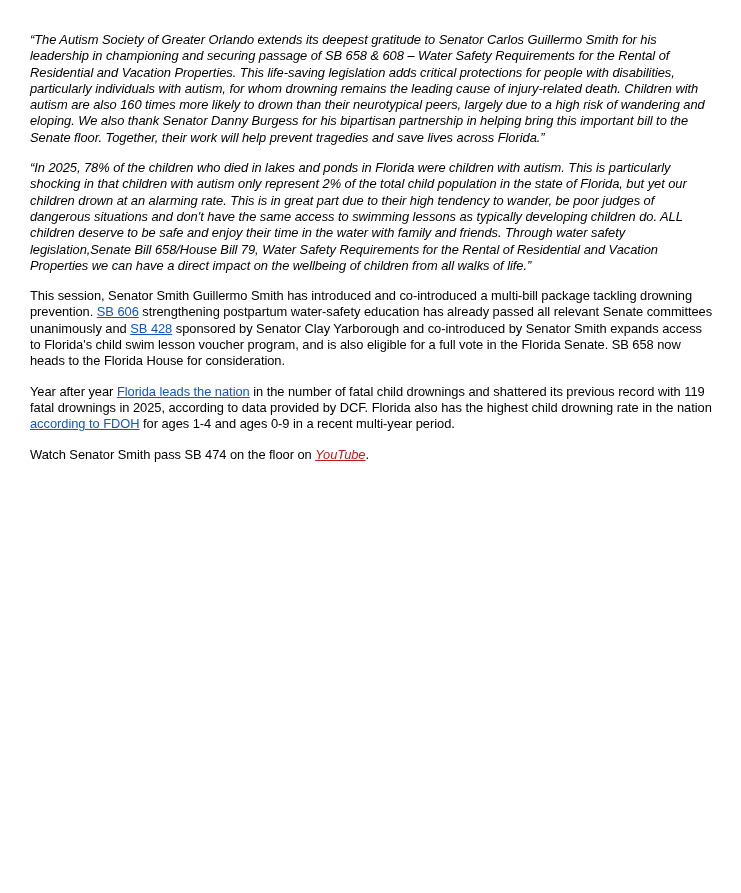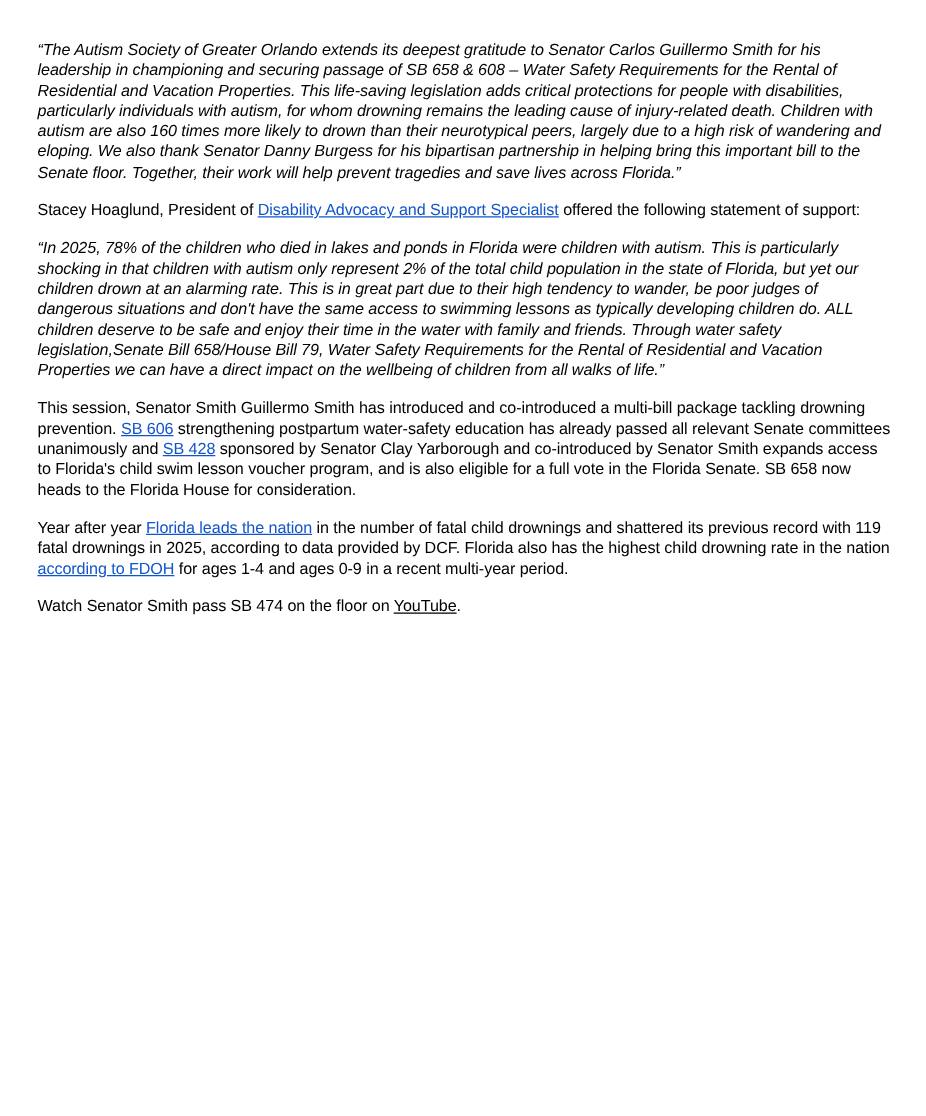--- a/index.html
+++ b/index.html
@@ -39,19 +39,18 @@
     text-decoration: underline;
     cursor: pointer;
   }
 </style>
 </head>
 <body>
 
 <div class="page">
   <div class="doc" style="color: rgb(0, 0, 0);">
       <p class="para italic"><span>“The Autism Society of Greater Orlando extends its deepest gratitude to Senator Carlos Guillermo Smith for his leadership in championing and securing passage of SB 658 &amp; 608 – Water Safety Requirements for the Rental of Residential and Vacation Properties. This life-saving legislation adds critical protections for people with disabilities, particularly individuals with autism, for whom drowning remains the leading cause of injury-related death. Children with autism are also 160 times more likely to drown than their neurotypical peers, largely due to a high risk of wandering and eloping. We also thank Senator Danny Burgess for his bipartisan partnership in helping bring this important bill to the Senate floor. Together, their work will help prevent tragedies and save lives across Florida.”</span></p>
-      <p class="para"><span>Stacey Hoaglund, President of </span><a href="#" class="doc-link" style="color: rgb(17, 85, 204);">Disability Advocacy and Support Specialist</a><span> offered the following statement of support:</span></p>
       <p class="para italic"><span>“In 2025, 78% of the children who died in lakes and ponds in Florida were children with autism. This is particularly shocking in that children with autism only represent 2% of the total child population in the state of Florida, but yet our children drown at an alarming rate. This is in great part due to their high tendency to wander, be poor judges of dangerous situations and don't have the same access to swimming lessons as typically developing children do. ALL children deserve to be safe and enjoy their time in the water with family and friends. Through water safety legislation,Senate Bill 658/House Bill 79, Water Safety Requirements for the Rental of Residential and Vacation Properties we can have a direct impact on the wellbeing of children from all walks of life.”</span></p>
       <p class="para"><span>This session, Senator Smith Guillermo Smith has introduced and co-introduced a multi-bill package tackling drowning prevention. </span><a href="#" class="doc-link" style="color: rgb(17, 85, 204);">SB 606</a><span> strengthening postpartum water-safety education has already passed all relevant Senate committees unanimously and </span><a href="#" class="doc-link" style="color: rgb(17, 85, 204);">SB 428</a><span> sponsored by Senator Clay Yarborough and co-introduced by Senator Smith expands access to Florida's child swim lesson voucher program, and is also eligible for a full vote in the Florida Senate. SB 658 now heads to the Florida House for consideration.</span></p>
       <p class="para"><span>Year after year </span><a href="#" class="doc-link" style="color: rgb(17, 85, 204);">Florida leads the nation</a><span> in the number of fatal child drownings and shattered its previous record with 119 fatal drownings in 2025, according to data provided by DCF. Florida also has the highest child drowning rate in the nation </span><a href="#" class="doc-link" style="color: rgb(17, 85, 204);">according to FDOH</a><span> for ages 1-4 and ages 0-9 in a recent multi-year period.</span></p>
-      <p class="para"><span>Watch Senator Smith pass SB 474 on the floor on </span><a href="#" class="doc-link" style="color: #000000;">YouTube</a><span>.</span></p>
+      <p class="para"><span>Watch Senator Smith pass SB 474 on the floor on </span><a href="#" class="doc-link" style="color: #b91c1c; font-style: italic;">YouTube</a><span>.</span></p>
     </div>
 </div>
 
 </body></html>

